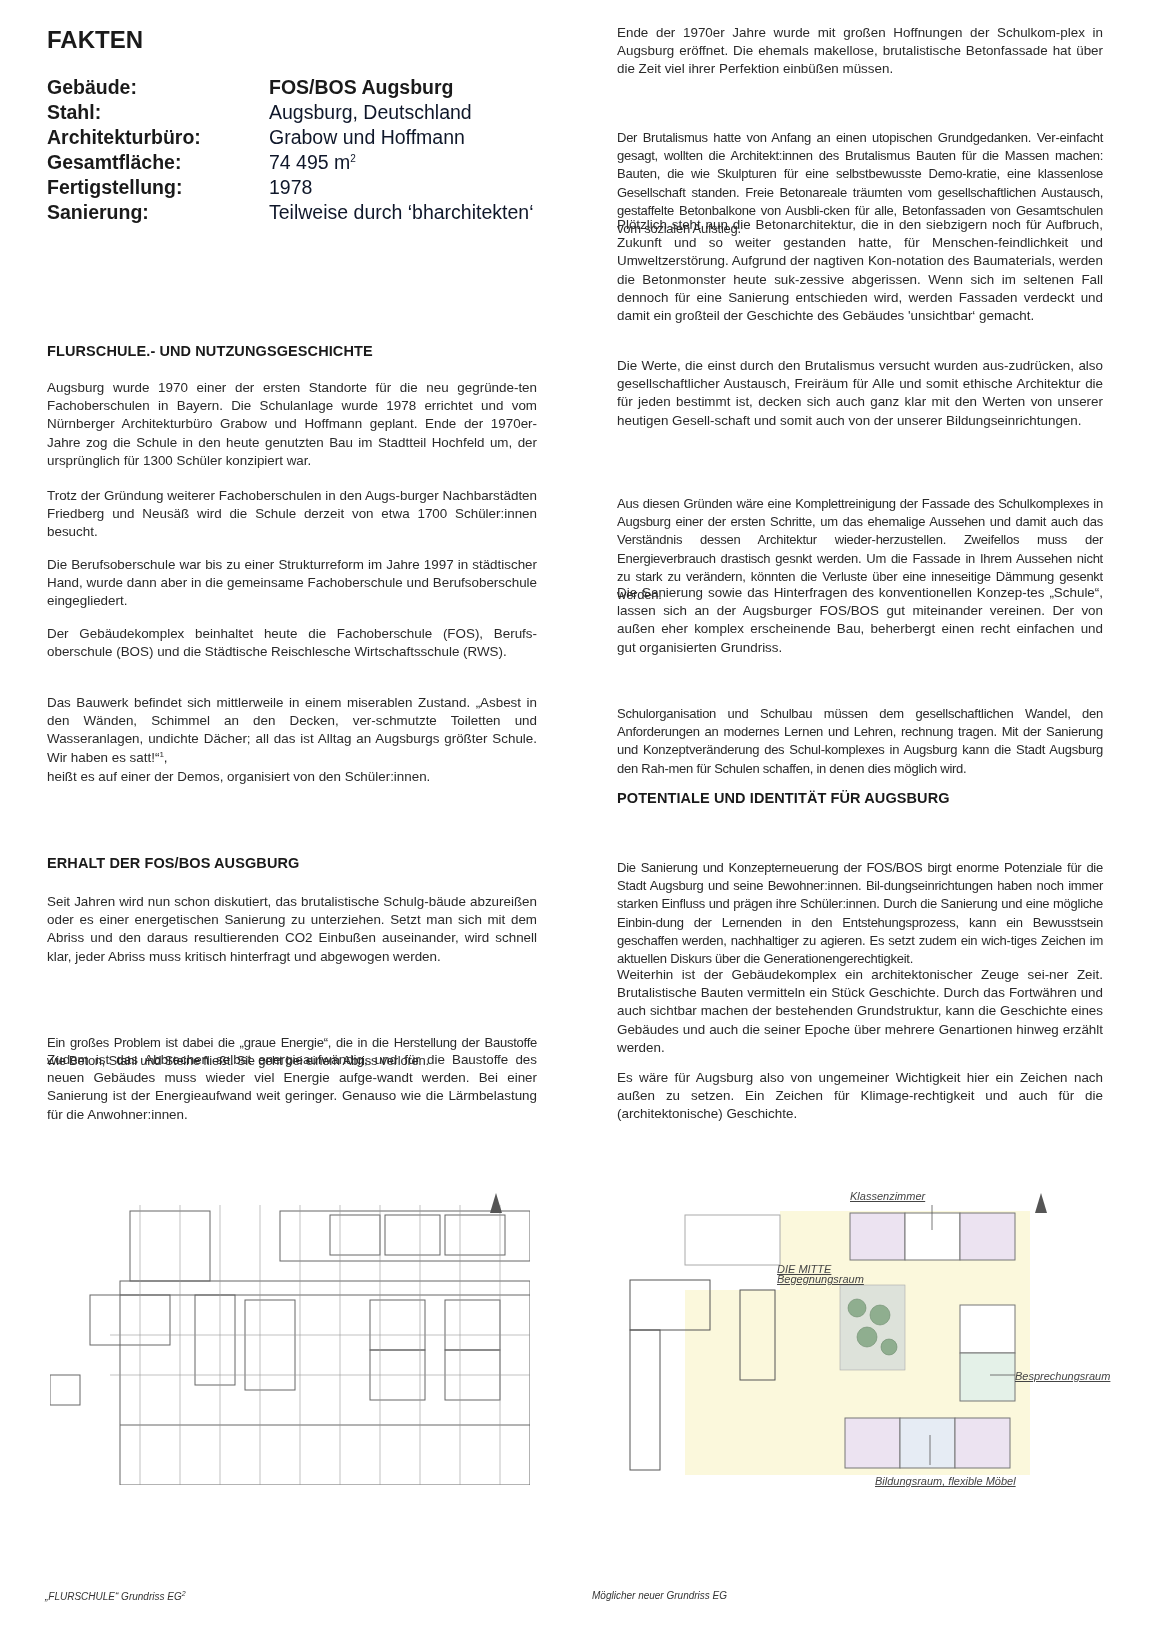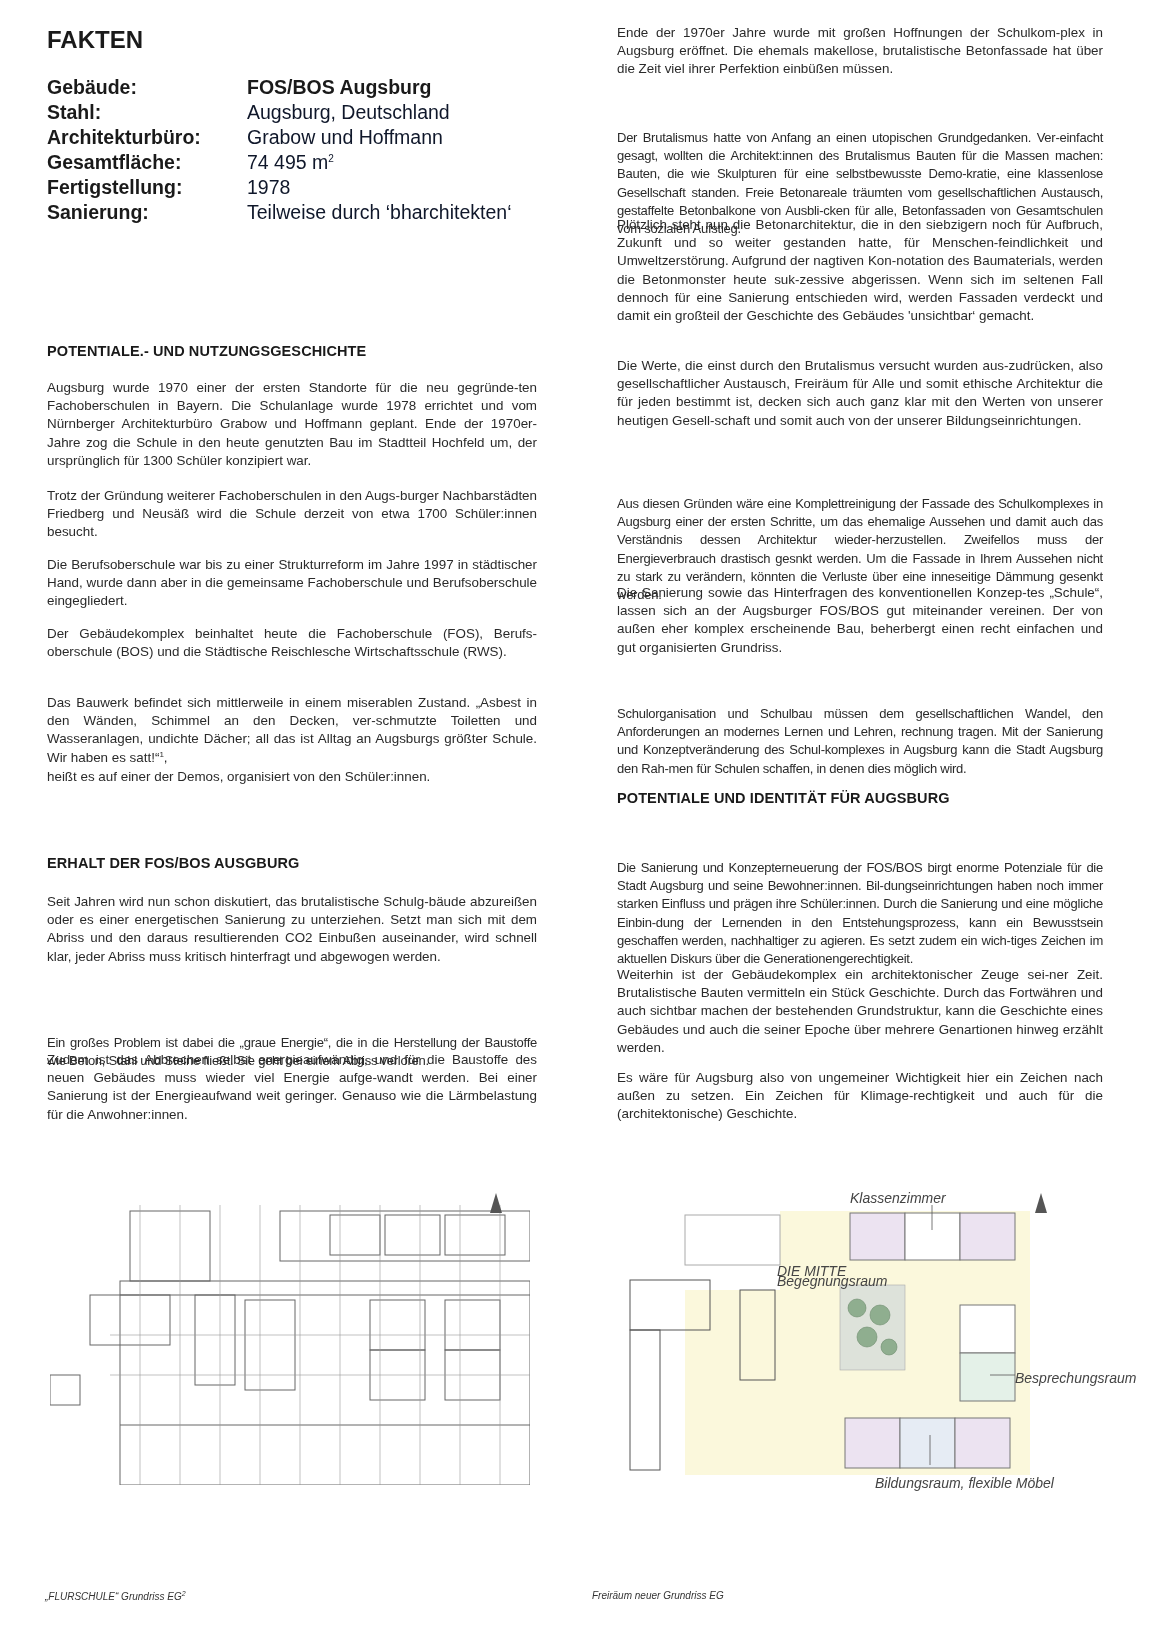--- a/index.html
+++ b/index.html
@@ -6,21 +6,21 @@
     body {
       width: 1160px; height: 1649px; position: relative; overflow: hidden;
       font-family: "Liberation Sans", sans-serif; color: #222;
     }
     .col { position: absolute; top: 0; }
     .col-left { left: 47px; width: 490px; }
     .col-right { left: 617px; width: 486px; }
 
     .facts-title { position: absolute; top: 26px; left: 0; font-weight: bold; font-size: 24px; color: #1a1a1a; }
     .facts { position: absolute; top: 75px; left: 0; width: 520px; }
-    .fact-row { display: flex; height: 25px; line-height: 25px; font-size: 19.5px; }
+    .fact-row { display: flex; height: 25px; line-height: 25px; font-size: 19.5px; gap: 22px; }
     .fact-label { width: 200px; font-weight: bold; color: #1a1a1a; }
     .fact-value { color: #0f172a; }
     .fact-value.strong { font-weight: bold; color: #1a1a1a; }
     .fact-value sup { font-size: 10px; vertical-align: super; line-height: 0; }
 
     h2.section {
       position: absolute; left: 0; margin: 0;
       font-size: 14.5px; font-weight: bold; color: #1a1a1a; letter-spacing: 0.1px;
     }
     .para {
@@ -33,22 +33,23 @@
 
     .plan {
       position: absolute; background: #fff;
     }
     .plan svg { display: block; }
     .caption {
       position: absolute; font-size: 10px; font-style: italic; color: #333;
     }
     .caption sup { font-size: 7px; }
     .plan-label {
-      position: absolute; font-size: 14px; font-style: italic; color: #444;
+      position: absolute; font-size: 11px; font-style: italic; color: #444;
       white-space: nowrap;
+      text-decoration: underline;
     }
   </style>
 </head>
 <body>
 
 <div class="col col-left">
   <div class="facts-title">FAKTEN</div>
   <div class="facts">
     <div class="fact-row">
       <span class="fact-label">Gebäude:</span>
@@ -69,21 +70,21 @@
     <div class="fact-row">
       <span class="fact-label">Fertigstellung:</span>
       <span class="fact-value">1978</span>
     </div>
     <div class="fact-row">
       <span class="fact-label">Sanierung:</span>
       <span class="fact-value">Teilweise durch ‘bharchitekten‘</span>
     </div>
   </div>
 
-  <h2 class="section" style="top:343px">POTENTIALE.- UND NUTZUNGSGESCHICHTE</h2>
+  <h2 class="section" style="top:343px">FLURSCHULE.- UND NUTZUNGSGESCHICHTE</h2>
   <p class="para" style="top:379px">Augsburg wurde 1970 einer der ersten Standorte für die neu gegründe-ten Fachoberschulen in Bayern. Die Schulanlage wurde 1978 errichtet und  vom Nürnberger Architekturbüro Grabow und Hoffmann geplant. Ende der 1970er-Jahre zog die Schule in den heute genutzten Bau im Stadtteil Hochfeld um, der ursprünglich für 1300 Schüler konzipiert war.</p>
   <p class="para" style="top:487px">Trotz der Gründung weiterer Fachoberschulen in den Augs-burger Nachbarstädten Friedberg und Neusäß wird die Schule derzeit von etwa 1700 Schüler:innen besucht.</p>
   <p class="para" style="top:556px">Die Berufsoberschule war bis zu einer Strukturreform im Jahre 1997 in städtischer Hand, wurde dann aber in die gemeinsame Fachoberschule und Berufsoberschule eingegliedert.</p>
   <p class="para" style="top:625px">Der Gebäudekomplex beinhaltet heute die Fachoberschule (FOS), Berufs-oberschule (BOS) und die Städtische Reischlesche Wirtschaftsschule (RWS).</p>
   <p class="para" style="top:694px"><span>Das Bauwerk befindet sich mittlerweile in einem miserablen Zustand. „Asbest in den Wänden, Schimmel an den Decken, ver-schmutzte Toiletten und Wasseranlagen, undichte Dächer; all das ist Alltag an Augsburgs größter Schule. Wir haben es satt!“</span><sup>1</sup>,</p>
   <p class="para" style="top:768px">heißt es auf einer der Demos, organisiert von den Schüler:innen.</p>
 
   <h2 class="section" style="top:855px">ERHALT DER FOS/BOS AUSGBURG</h2>
   <p class="para" style="top:893px">Seit Jahren wird nun schon diskutiert, das brutalistische Schulg-bäude abzureißen oder es einer energetischen Sanierung zu unterziehen. Setzt man sich mit dem Abriss und den daraus resultierenden CO2 Einbußen auseinander, wird schnell klar, jeder Abriss muss kritisch hinterfragt und abgewogen werden.</p>
   <p class="para cond" style="top:1001px">Ein großes Problem ist dabei die „graue Energie“, die in die Herstellung der Baustoffe wie Beton, Stahl und Steine fließt. Sie geht bei einem Abriss verloren.</p>
@@ -173,13 +174,13 @@
     <line x1="337" y1="30" x2="337" y2="55" stroke="#555" stroke-width="0.8"></line>
     <line x1="395" y1="200" x2="420" y2="200" stroke="#555" stroke-width="0.8"></line>
     <line x1="335" y1="260" x2="335" y2="290" stroke="#555" stroke-width="0.8"></line>
   </svg>
   <div class="plan-label" style="left:255px; top:15px;">Klassenzimmer</div>
   <div class="plan-label" style="left:182px; top:88px;">DIE MITTE</div>
   <div class="plan-label" style="left:182px; top:98px;">Begegnungsraum</div>
   <div class="plan-label" style="left:420px; top:195px;">Besprechungsraum</div>
   <div class="plan-label" style="left:280px; top:300px;">Bildungsraum, flexible Möbel</div>
 </div>
-<div class="caption" style="left:592px; top:1590px;">Freiräum neuer Grundriss EG</div>
+<div class="caption" style="left:592px; top:1590px;">Möglicher neuer Grundriss EG</div>
 
 </body></html>

